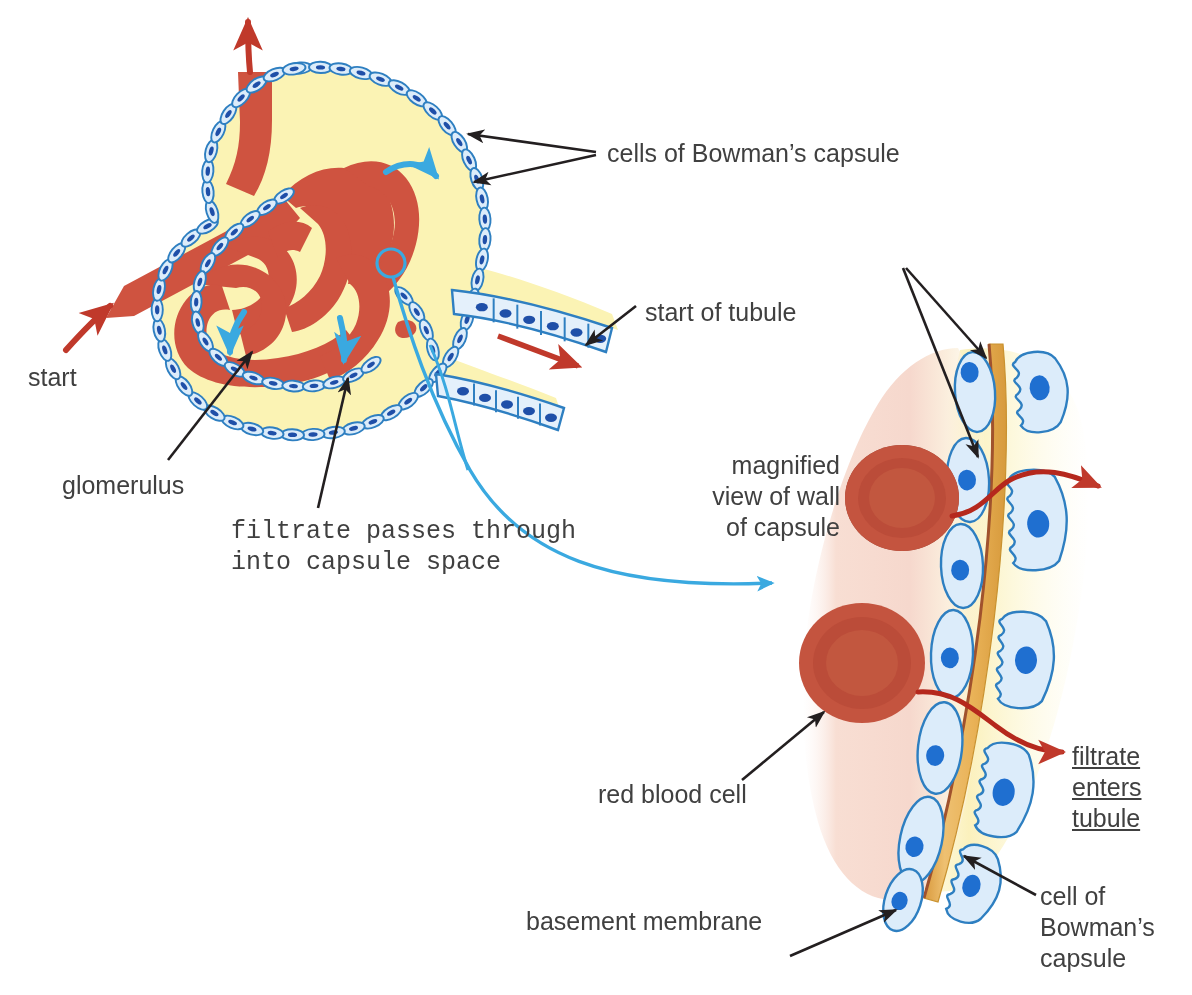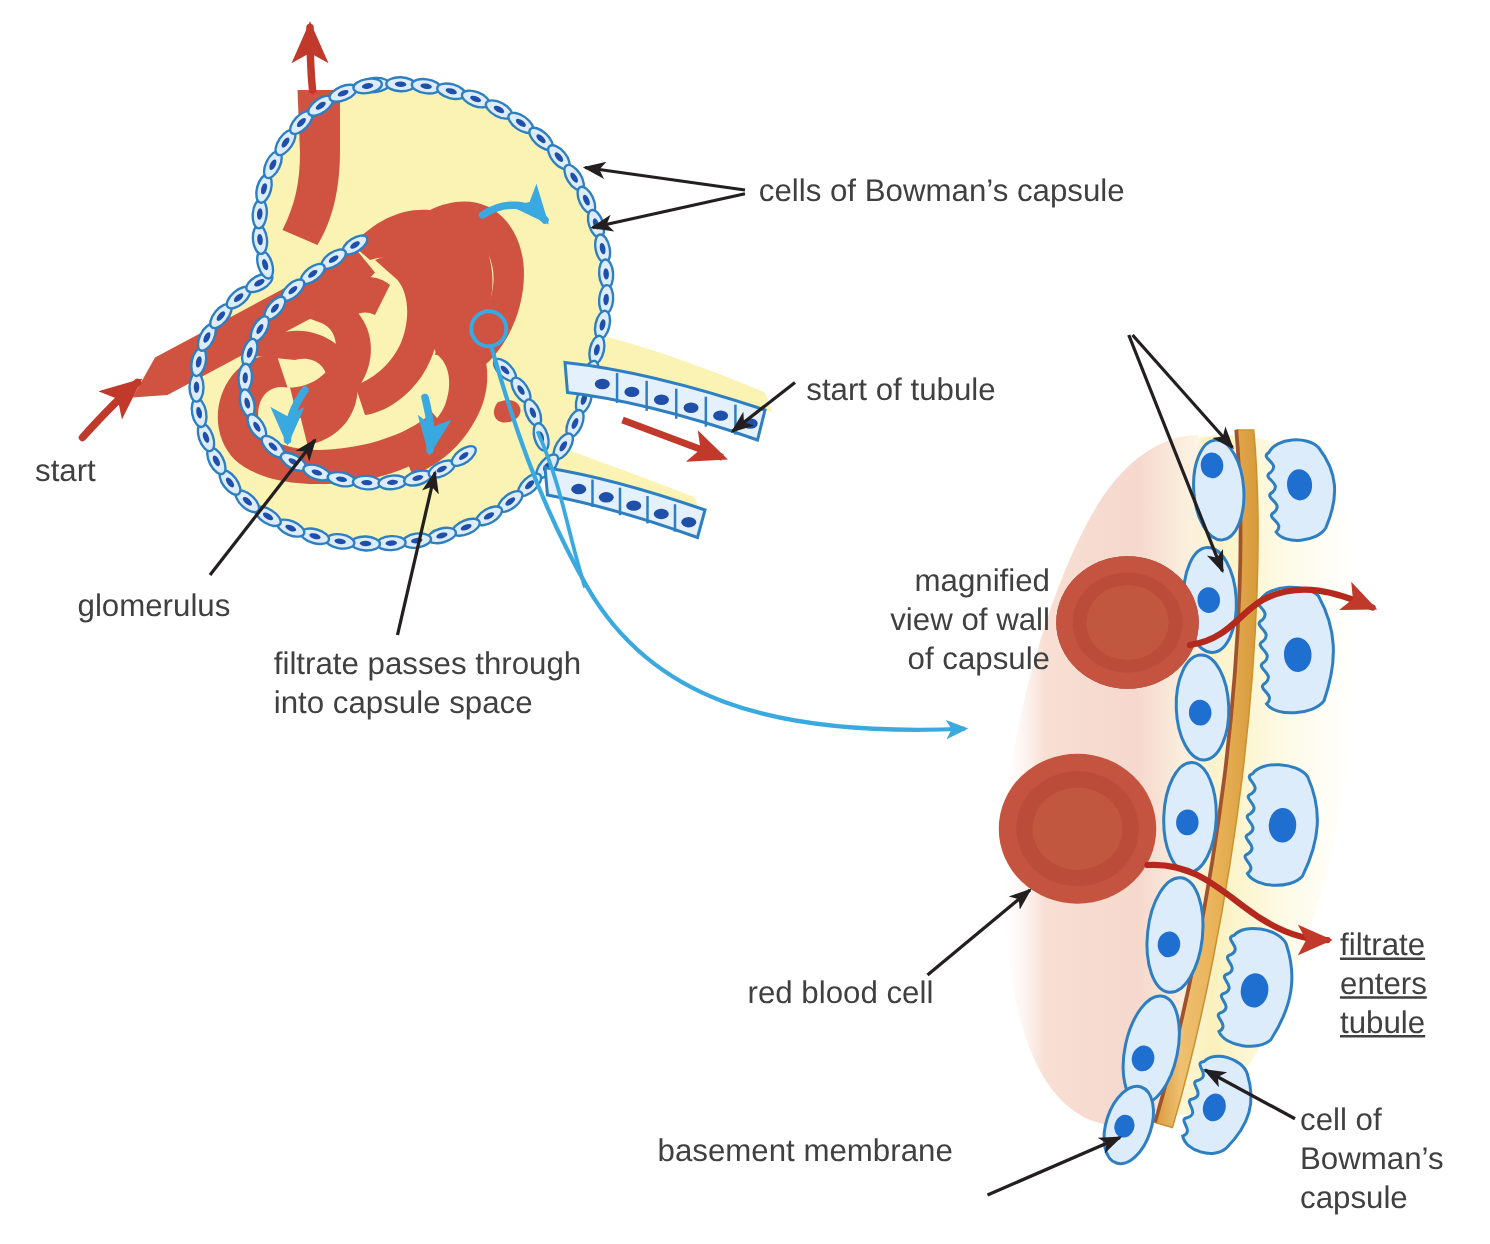--- a/index.html
+++ b/index.html
@@ -622,21 +622,21 @@
 
   <div class="lbl" style="left:607px;top:138px;">cells of Bowman’s capsule</div>
 
 
   <div class="lbl" style="left:645px;top:297px;">start of tubule</div>
 
   <div class="lbl" style="left:28px;top:362px;">start</div>
 
   <div class="lbl" style="left:42px;top:470px;margin-left:20px;">glomerulus</div>
 
-  <div class="lbl" style="left:219px;top:516px;">filtrate passes through
+  <div class="lbl" style="left:231px;top:516px;font-family:Liberation Mono, monospace;">filtrate passes through
 into capsule space</div>
 
   <div class="lbl ctr" style="left:628px;top:450px;width:212px;">magnified
 view of wall
 of capsule</div>
 
   <div class="lbl" style="left:570px;top:779px;margin-left:28px;">red blood cell</div>
 
   <div class="lbl" style="left:1072px;top:741px;text-decoration:underline;">filtrate
 enters

